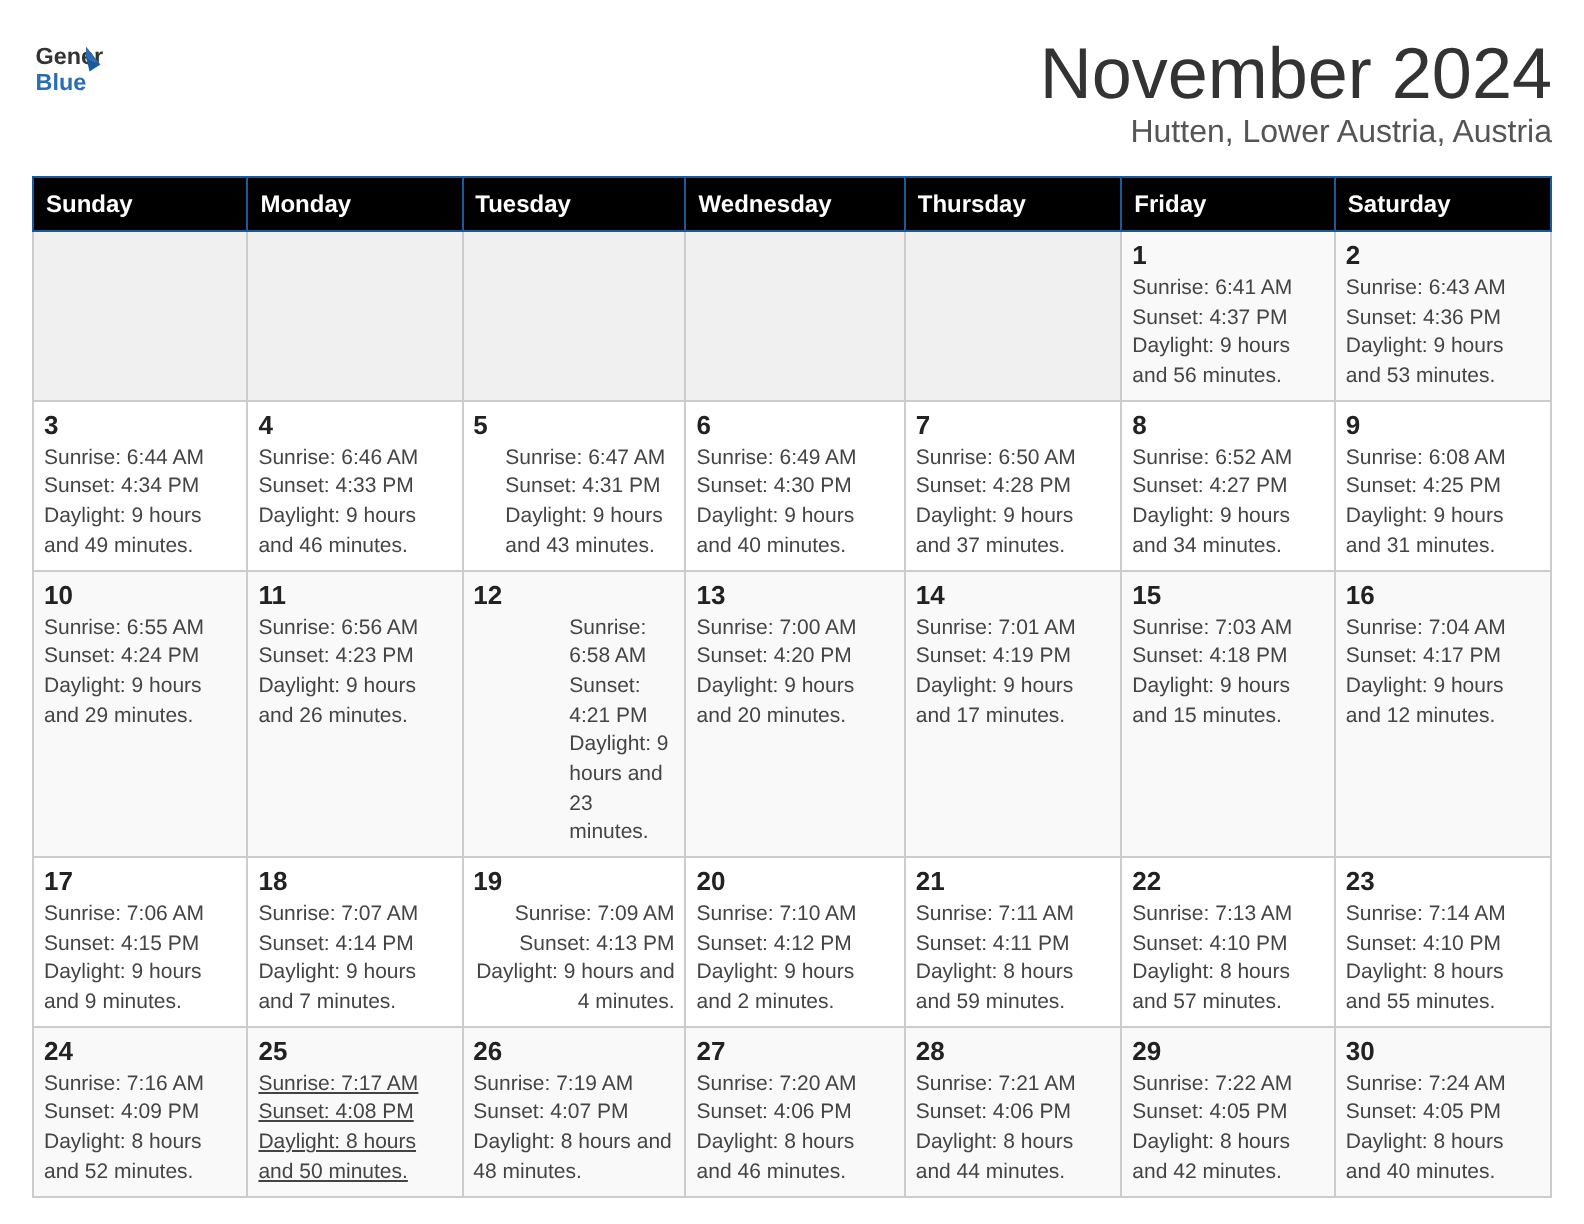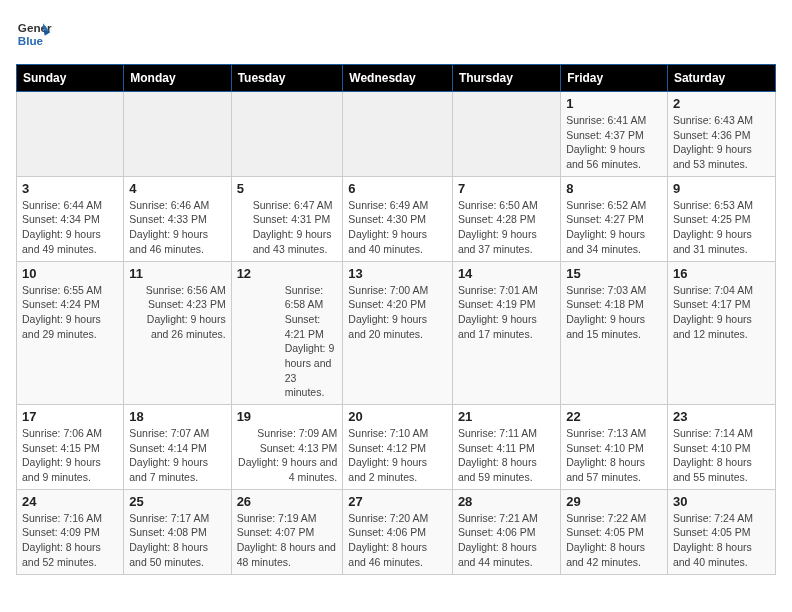--- a/index.html
+++ b/index.html
@@ -83,20 +83,24 @@
 
 <div class="header-area">
   <div class="logo">
     <svg class="logo-icon" viewBox="0 0 40 40">
       <text x="2" y="18" font-size="13" font-weight="bold" fill="#333" font-family="Arial">General</text>
       <text x="2" y="32" font-size="13" font-weight="bold" fill="#2a6db5" font-family="Arial">Blue</text>
       <polygon points="30,8 38,18 30,14" fill="#2a6db5"></polygon>
       <polygon points="30,14 38,18 32,22" fill="#1a5a9a"></polygon>
     </svg>
   </div>
+  <div class="title-area">
+    <div class="month-title">November 2024</div>
+    <div class="subtitle">Hutten, Lower Austria, Austria</div>
+  </div>
 </div>
 
 <table>
   <thead>
     <tr id="header-row">
         <th>Sunday</th>
         <th>Monday</th>
         <th>Tuesday</th>
         <th>Wednesday</th>
         <th>Thursday</th>
@@ -156,35 +160,35 @@
 Daylight: 9 hours and 37 minutes.</div>
         </td>
         <td>
           <span class="day-num">8</span>
           <div class="day-detail" style="white-space: pre-line;">Sunrise: 6:52 AM
 Sunset: 4:27 PM
 Daylight: 9 hours and 34 minutes.</div>
         </td>
         <td>
           <span class="day-num">9</span>
-          <div class="day-detail" style="white-space: pre-line;">Sunrise: 6:53 AM
+          <div class="day-detail" style="white-space: pre-line;">Sunrise: 6:08 AM
 Sunset: 4:25 PM
 Daylight: 9 hours and 31 minutes.</div>
         </td>
       </tr>
       <tr>
         <td>
           <span class="day-num">10</span>
           <div class="day-detail" style="white-space: pre-line;">Sunrise: 6:55 AM
 Sunset: 4:24 PM
 Daylight: 9 hours and 29 minutes.</div>
         </td>
         <td>
           <span class="day-num">11</span>
-          <div class="day-detail" style="white-space: pre-line; text-align: right;">Sunrise: 6:56 AM
+          <div class="day-detail" style="white-space: pre-line;">Sunrise: 6:56 AM
 Sunset: 4:23 PM
 Daylight: 9 hours and 26 minutes.</div>
         </td>
         <td>
           <span class="day-num">12</span>
           <div class="day-detail" style="white-space: pre-line; margin-left: 48px;">Sunrise: 6:58 AM
 Sunset: 4:21 PM
 Daylight: 9 hours and 23 minutes.</div>
         </td>
         <td>
@@ -258,21 +262,21 @@
       </tr>
       <tr>
         <td>
           <span class="day-num">24</span>
           <div class="day-detail" style="white-space: pre-line;">Sunrise: 7:16 AM
 Sunset: 4:09 PM
 Daylight: 8 hours and 52 minutes.</div>
         </td>
         <td>
           <span class="day-num">25</span>
-          <div class="day-detail" style="white-space: pre-line;">Sunrise: 7:17 AM
+          <div class="day-detail" style="white-space: pre-line; text-decoration: underline;">Sunrise: 7:17 AM
 Sunset: 4:08 PM
 Daylight: 8 hours and 50 minutes.</div>
         </td>
         <td>
           <span class="day-num">26</span>
           <div class="day-detail" style="white-space: pre-line;">Sunrise: 7:19 AM
 Sunset: 4:07 PM
 Daylight: 8 hours and 48 minutes.</div>
         </td>
         <td>

